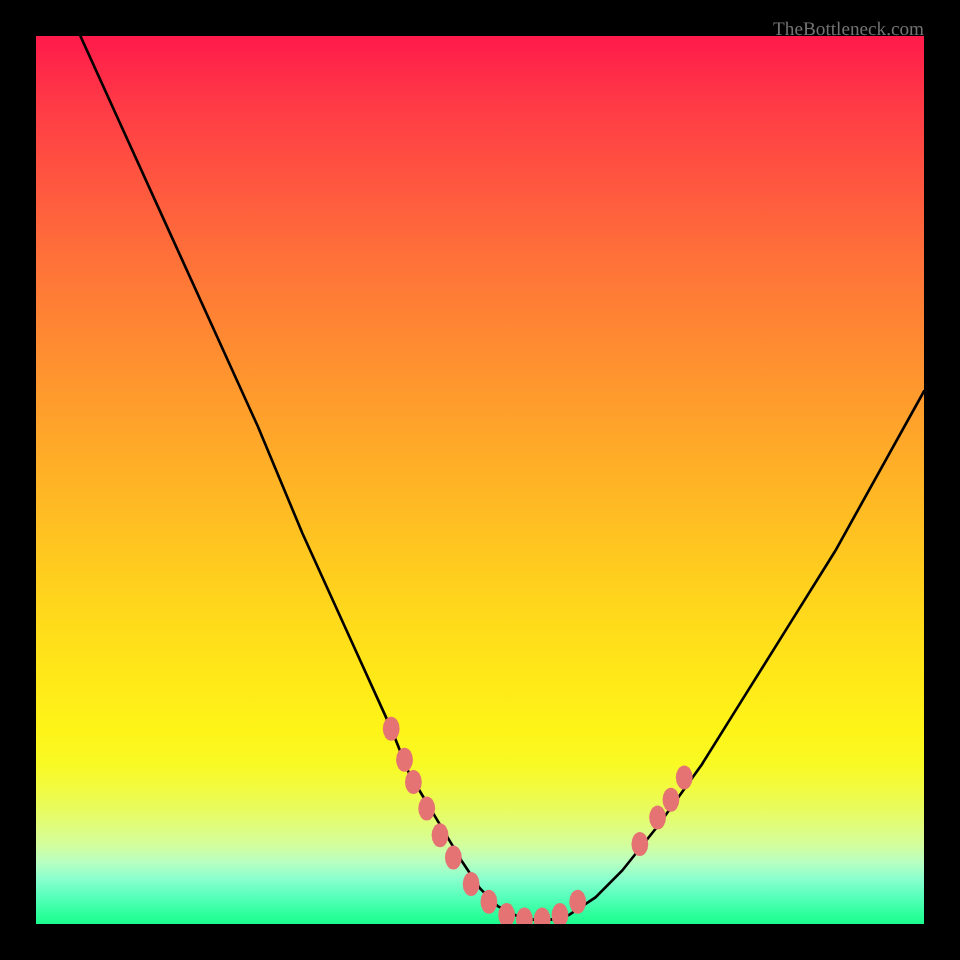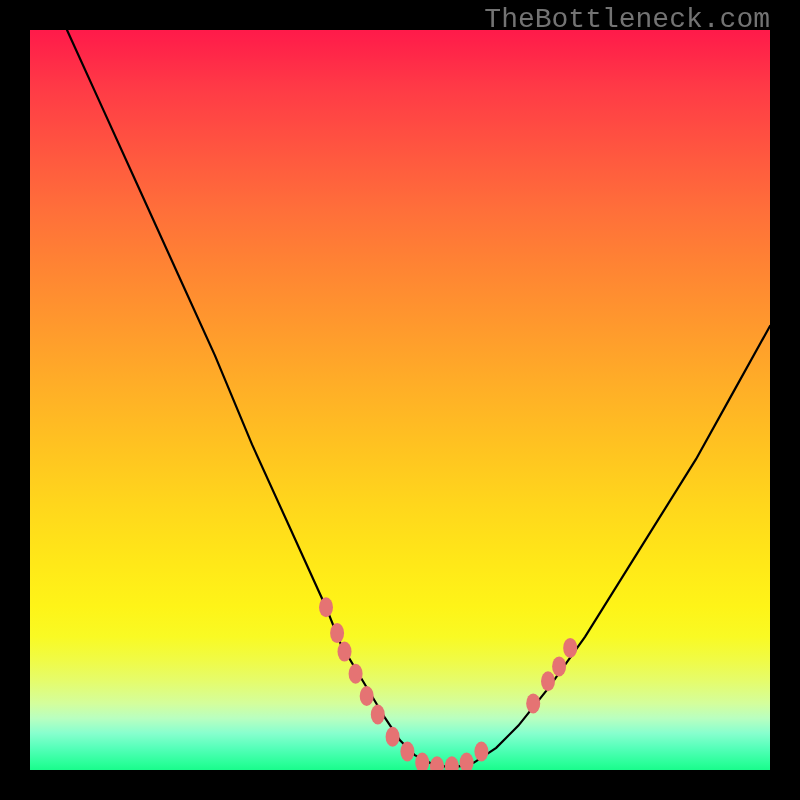--- a/index.html
+++ b/index.html
@@ -33,24 +33,24 @@
       #e5fc6c 88%,
       #d4fe9c 91%,
       #b9ffc0 93%,
       #88ffce 95%,
       #56ffba 97%,
       #2cff9b 99%,
       #1afc8c 100%);
   }
   .attribution {
     position: absolute;
-    top: 4px;
+    top: 16px;
     right: 30px;
-    font-family: Liberation Mono, monospace;
-    font-size: 28px;
+    font-family: Liberation Serif, serif;
+    font-size: 16px;
     color: #737373;
     letter-spacing: 0px;
   }
   svg.curve {
     position: absolute;
     left: 0;
     top: 0;
     width: 740px;
     height: 740px;
   }

